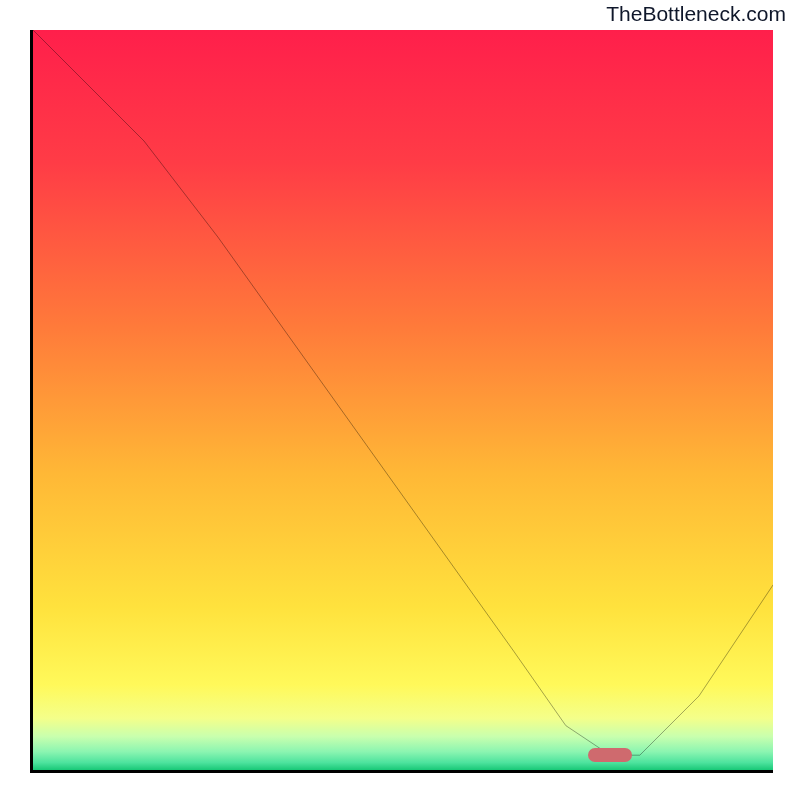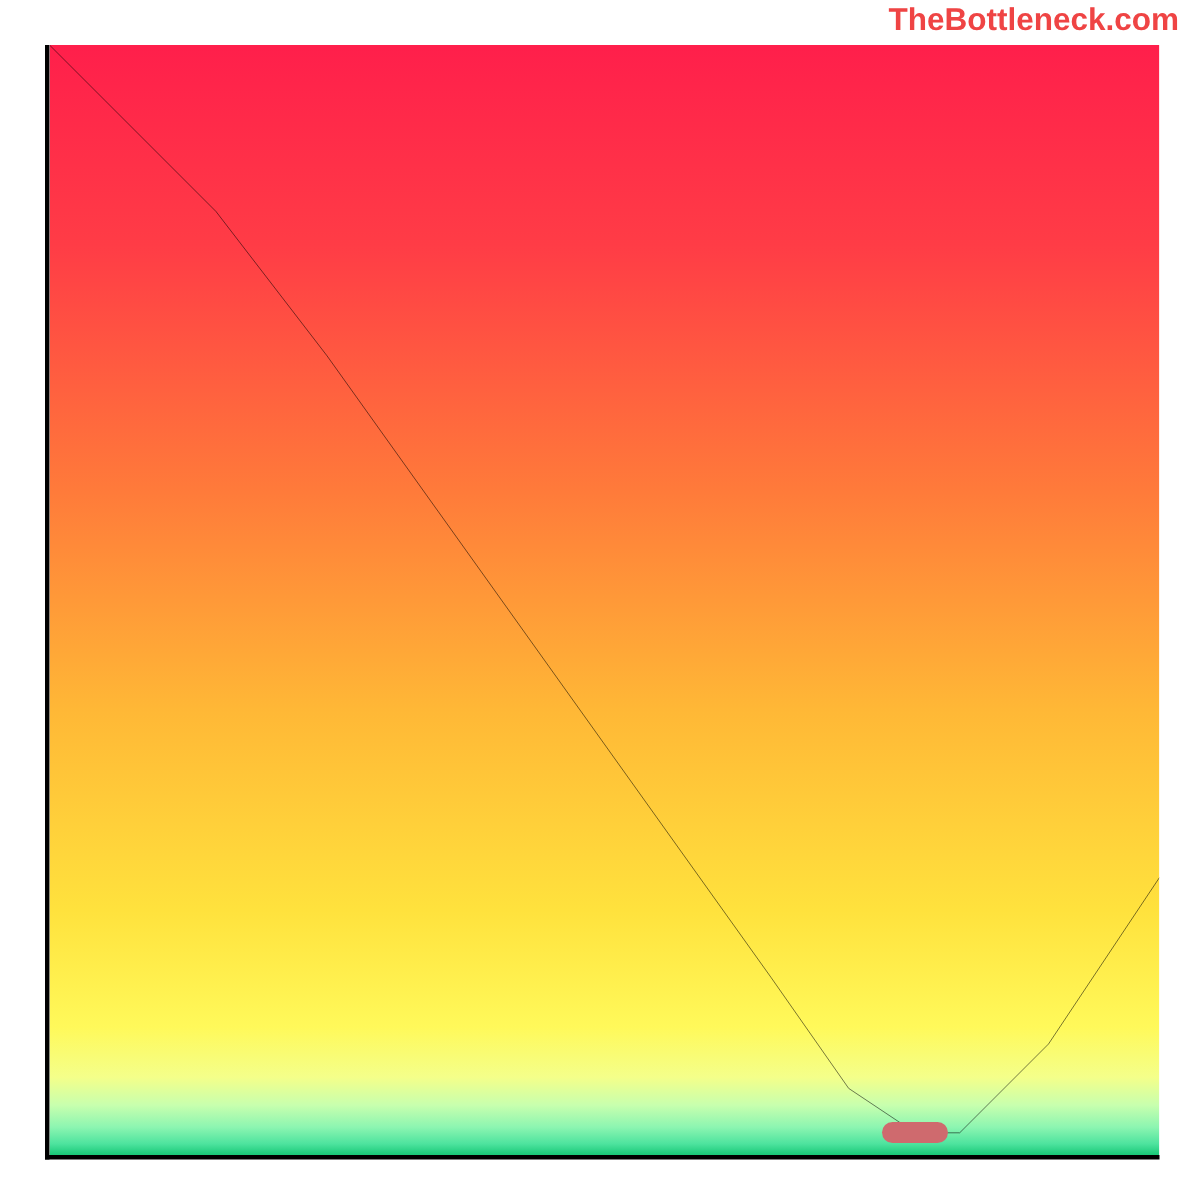--- a/index.html
+++ b/index.html
@@ -14,22 +14,22 @@
   .container {
     position: relative;
     width: 800px;
     height: 800px;
   }
   .watermark {
     position: absolute;
     top: 2px;
     right: 14px;
     font-size: 21px;
-    font-weight: 700;
-    color: #ef4444;
+    font-weight: 400;
+    color: #0f172a;
     letter-spacing: 0px;
   }
   .plot-area {
     position: absolute;
     left: 30px;
     top: 30px;
     width: 740px;
     height: 740px;
     border-left: 3px solid #000;
     border-bottom: 3px solid #000;

